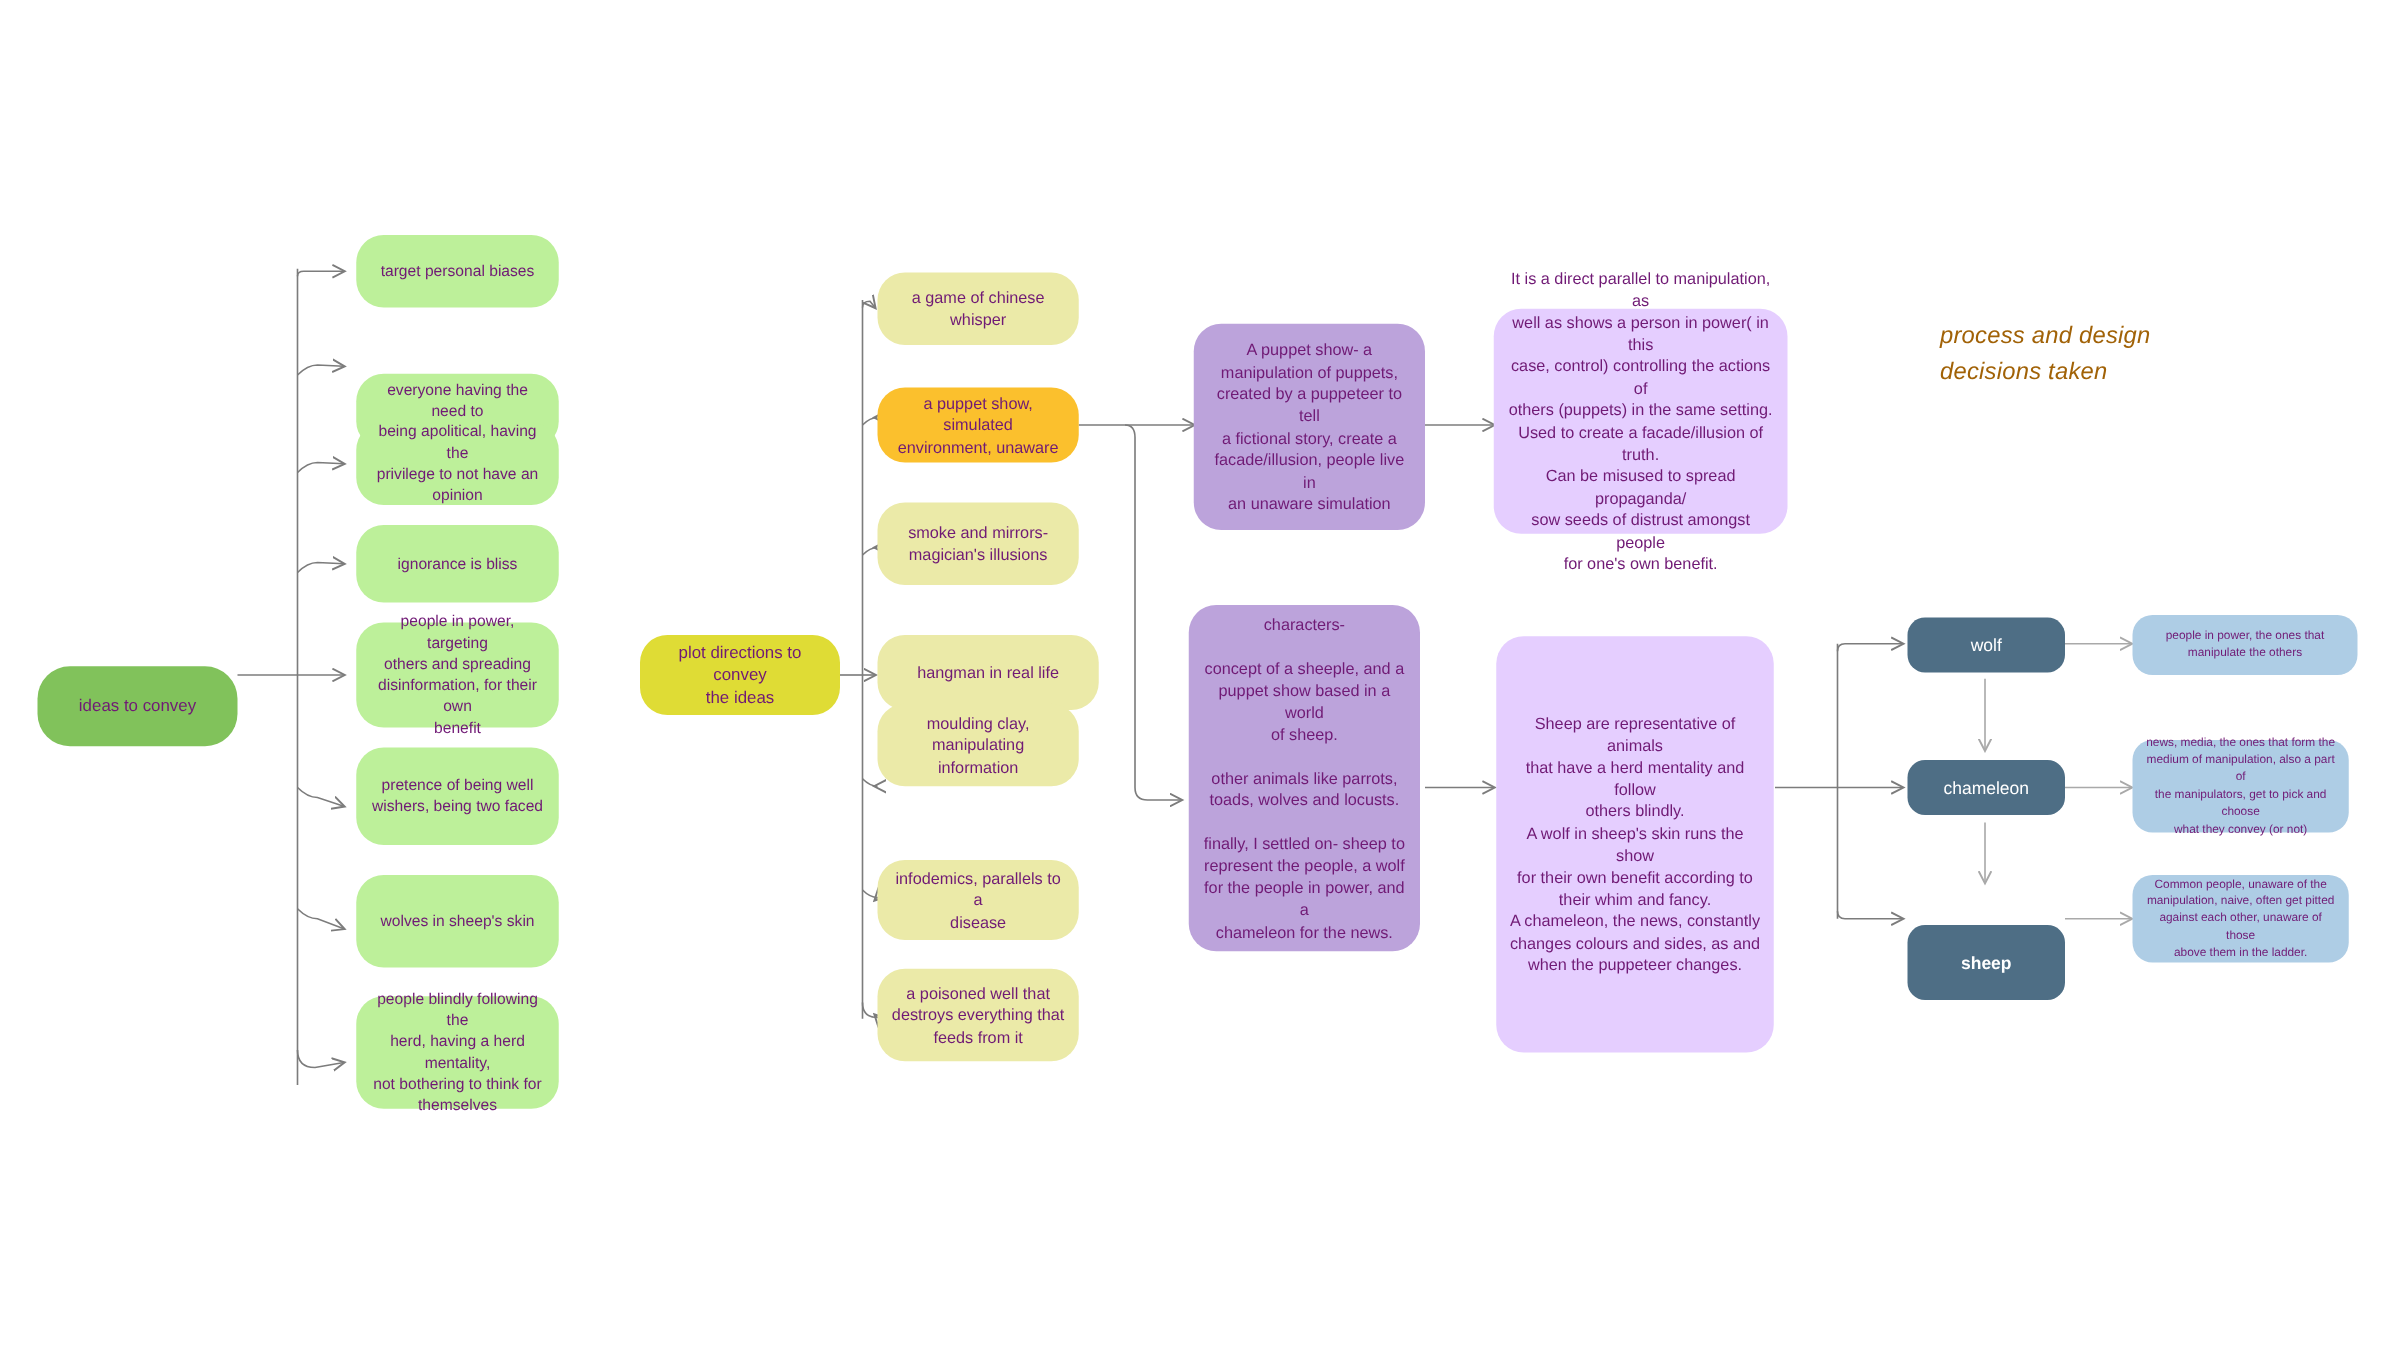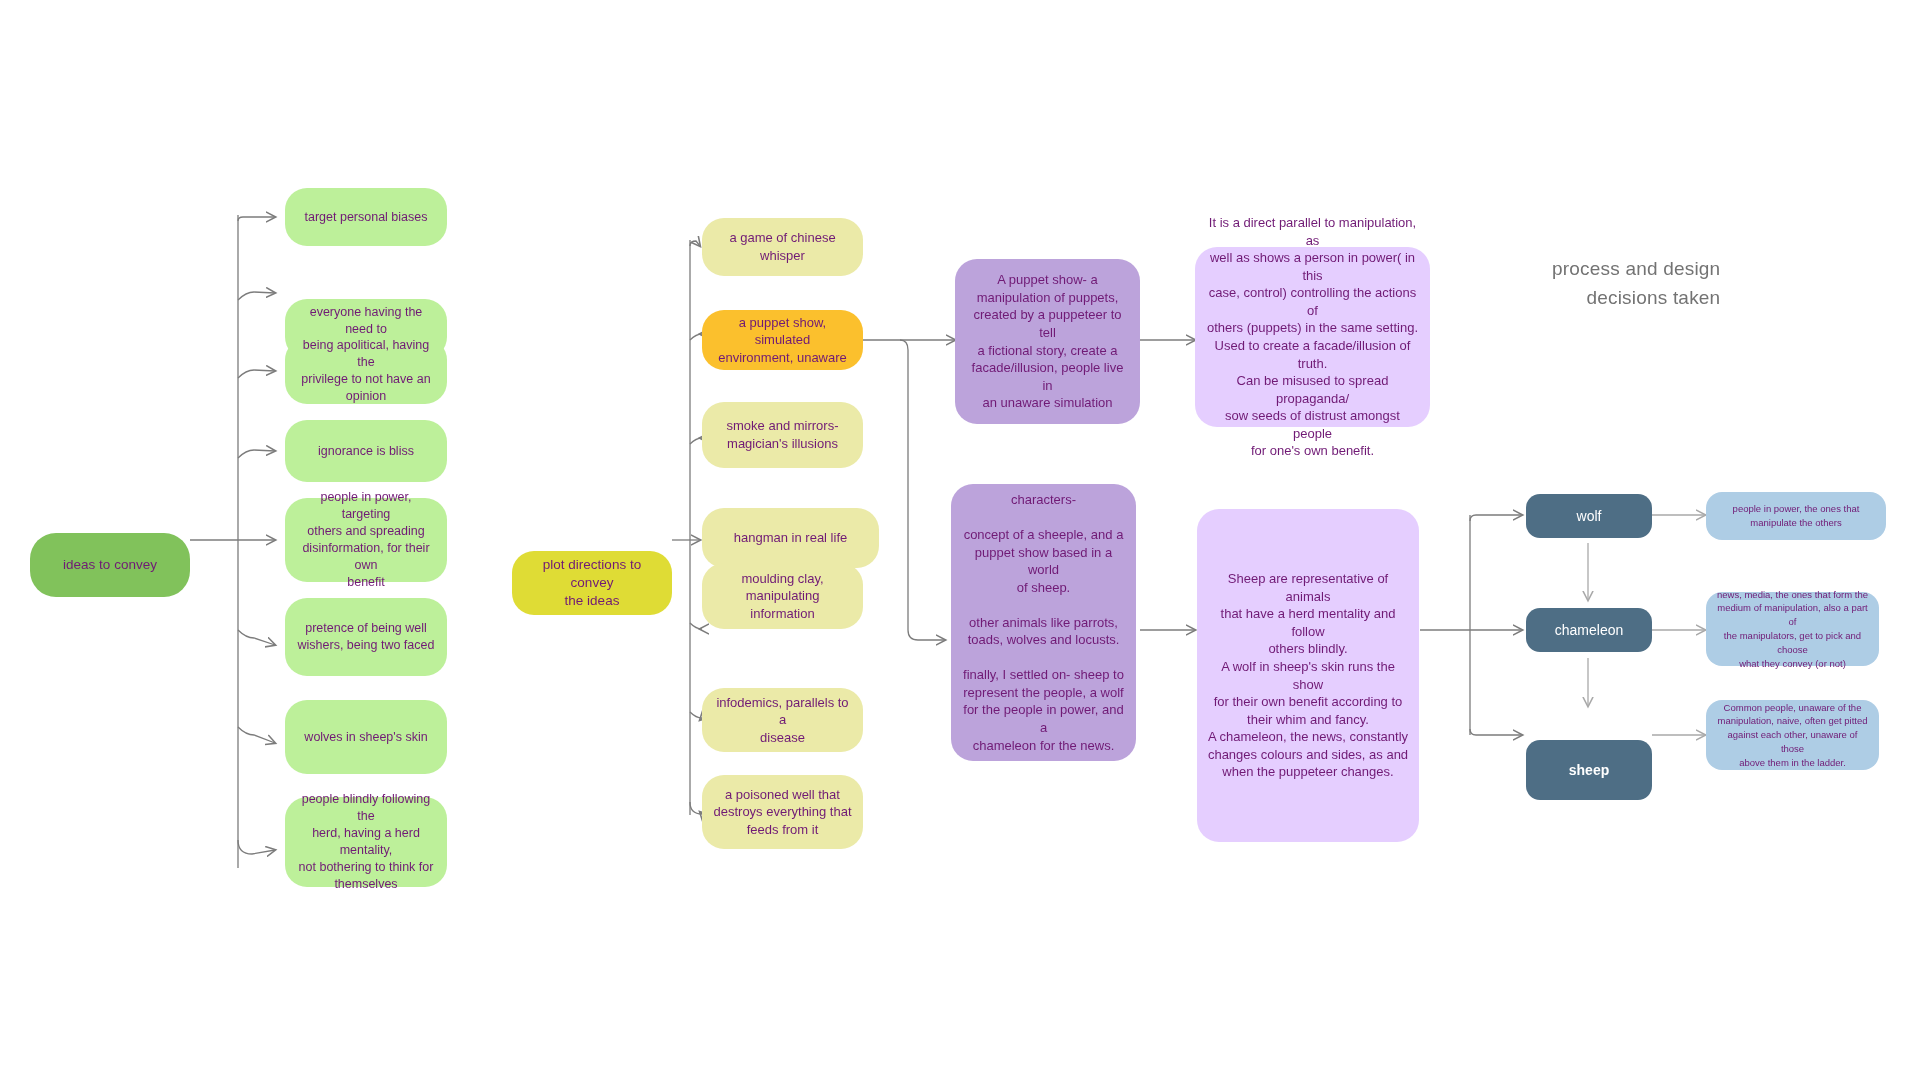--- a/index.html
+++ b/index.html
@@ -76,26 +76,26 @@
     font-size: 14px;
   }
   .blue-light {
     background: #aecde5;
     border-radius: 16px;
     font-size: 9.5px;
     line-height: 1.45;
   }
   .heading-note {
     position: absolute;
+    font-style: italic;
     font-size: 19px;
-    color: #737373;
+    color: #a16207;
     line-height: 1.5;
     white-space: pre-line;
     letter-spacing: 0.2px;
-    text-align: right;
   }
 </style>
 </head>
 <body>
 
 <div id="canvas">
 
   <svg class="edges" viewBox="0 0 1920 1080">
     <defs>
       <marker id="arrow" markerWidth="9" markerHeight="9" refX="7" refY="4.5" orient="auto">
@@ -169,21 +169,21 @@
 disinformation, for their own
 benefit</div>
   <div class="node leaf-green" style="left:285px; top:598px; width:162px; height:78px;">pretence of being well
 wishers, being two faced</div>
   <div class="node leaf-green" style="left:285px; top:700px; width:162px; height:74px;">wolves in sheep's skin</div>
   <div class="node leaf-green" style="left:285px; top:797px; width:162px; height:90px;">people blindly following the
 herd, having a herd mentality,
 not bothering to think for
 themselves</div>
 
-  <div class="node root-yellow" style="left:512px; top:508px; width:160px; height:64px;margin-top:43px;">plot directions to convey
+  <div class="node root-yellow" style="left:512px; top:508px; width:160px; height:64px;">plot directions to convey
 the ideas</div>
 
   <div class="node leaf-yellow" style="left:702px; top:218px; width:161px; height:58px;">a game of chinese
 whisper</div>
   <div class="node leaf-yellow highlight" style="left:702px; top:310px; width:161px; height:60px;">a puppet show, simulated
 environment, unaware</div>
   <div class="node leaf-yellow" style="left:702px; top:402px; width:161px; height:66px;">smoke and mirrors-
 magician's illusions</div>
   <div class="node leaf-yellow" style="left:702px; top:508px; width:177px; height:60px;">hangman in real life</div>
   <div class="node leaf-yellow" style="left:702px; top:563px; width:161px; height:66px;">moulding clay,

